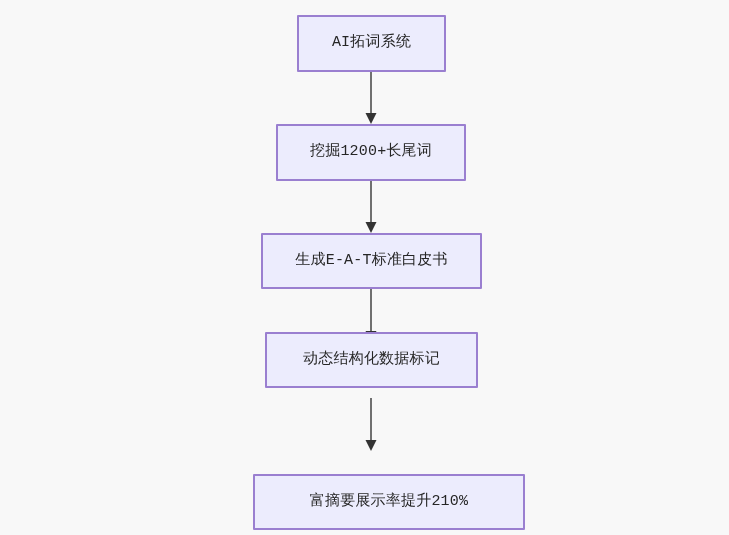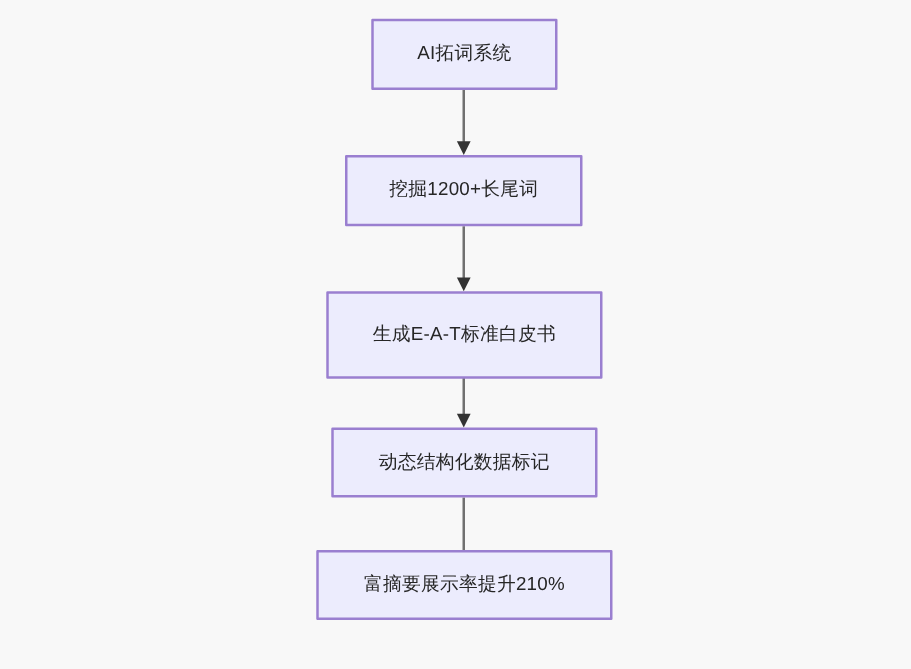--- a/index.html
+++ b/index.html
@@ -36,27 +36,28 @@
     align-items: center;
     justify-content: center;
     text-align: center;
   }
   .node-label {
     color: #262626;
     font-size: 15px;
     line-height: 1.25;
     letter-spacing: 0.2px;
     white-space: nowrap;
+    font-family: Liberation Mono, monospace;
   }
   
   #node-0 { left: 297px; top: 15px;  width: 149px; height: 57px; }
   #node-1 { left: 276px; top: 124px; width: 190px; height: 57px; justify-content: center; }
-  #node-2 { left: 261px; top: 233px; width: 221px; height: 70px; }
-  #node-3 { left: 265px; top: 342px; width: 213px; height: 56px; }
-  #node-4 { left: 253px; top: 440px; width: 237px; height: 56px; }
+  #node-2 { left: 261px; top: 233px; width: 221px; height: 56px; }
+  #node-3 { left: 265px; top: 332px; width: 213px; height: 56px; }
+  #node-4 { left: 253px; top: 474px; width: 272px; height: 56px; }
 </style>
 </head>
 <body>
 
 <div id="flowchart-canvas">
 
   <svg class="edge-layer" width="729" height="535" viewBox="0 0 729 535" xmlns="http://www.w3.org/2000/svg">
 
     <g>
       <line x1="371" y1="72" x2="371" y2="116" stroke="#707070" stroke-width="2"></line>

